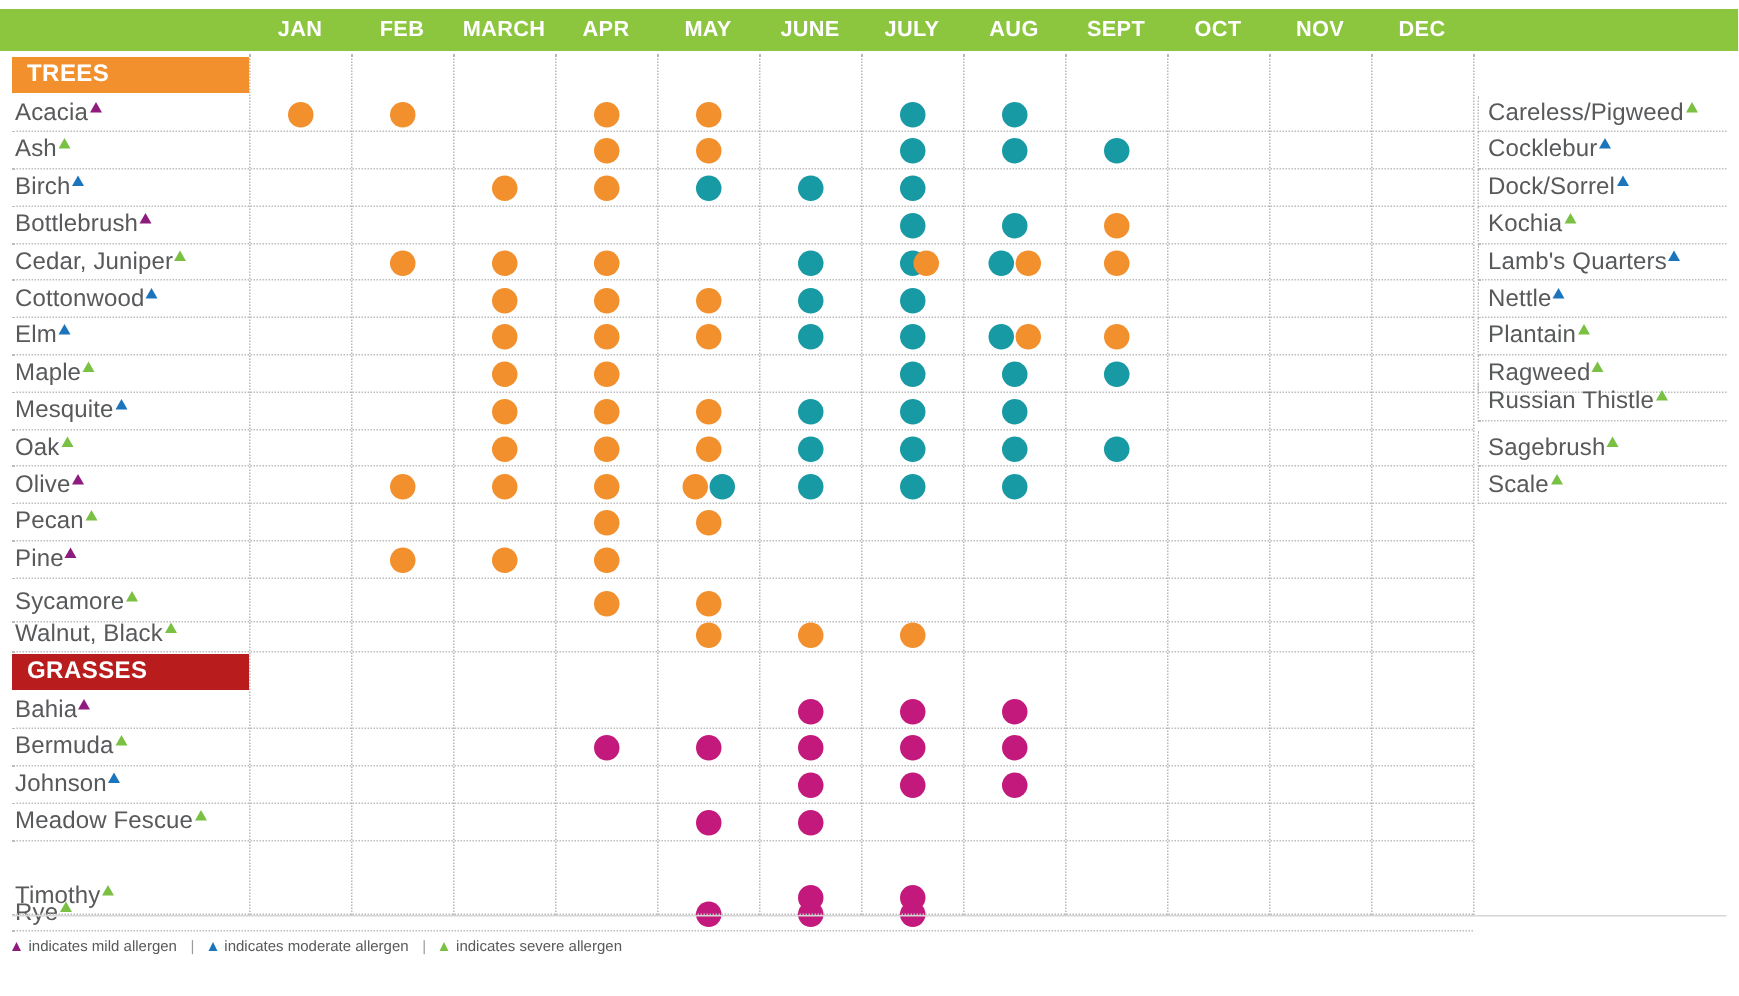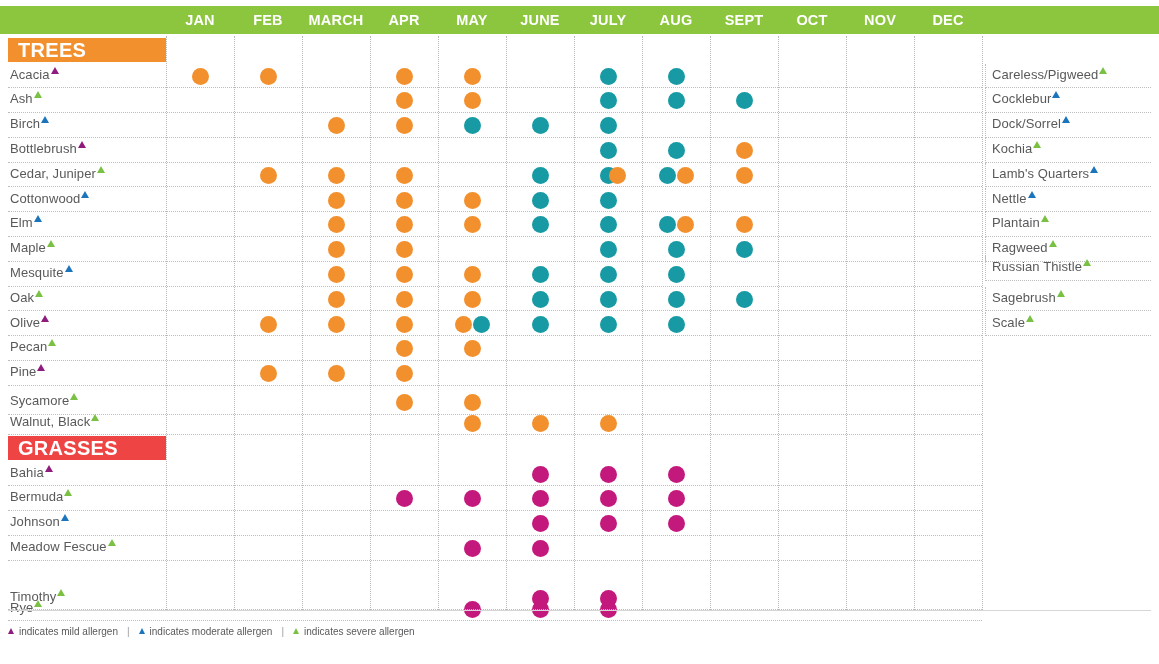--- a/index.html
+++ b/index.html
@@ -52,40 +52,40 @@
   }
 
   
   .sec-bar {
     position: absolute;
     height: 24px;
     display: flex;
     align-items: center;
     padding-left: 10px;
     color: #ffffff;
-    font-size: 20px;
+    font-size: 16px;
     font-weight: bold;
     letter-spacing: .3px;
   }
   .sec-trees  { left: 8px;  top: 38px;  width: 158px; background: #F2902E; }
-  .sec-grasses{ left: 8px;  top: 436px; width: 158px; background: #ef4444; }
+  .sec-grasses{ left: 8px;  top: 436px; width: 158px; background: #b91c1c; }
   .sec-weeds  { left: 985px; top: 38px; width: 166px; background: #179AA4; }
 
   
   .row {
     position: absolute;
     left: 8px;
     width: 974px;
     height: 24.8px;
     border-bottom: 1px dotted #bdbdbd;
   }
   .row-name {
     position: absolute;
     left: 2px; top: 3px;
-    font-size: 13px;
+    font-size: 16px;
     color: #58595B;
     white-space: nowrap;
     letter-spacing: .1px;
   }
   .sev {
     display: inline-block;
     position: relative;
     top: -5px;
     margin-left: 1px;
     width: 0; height: 0;

